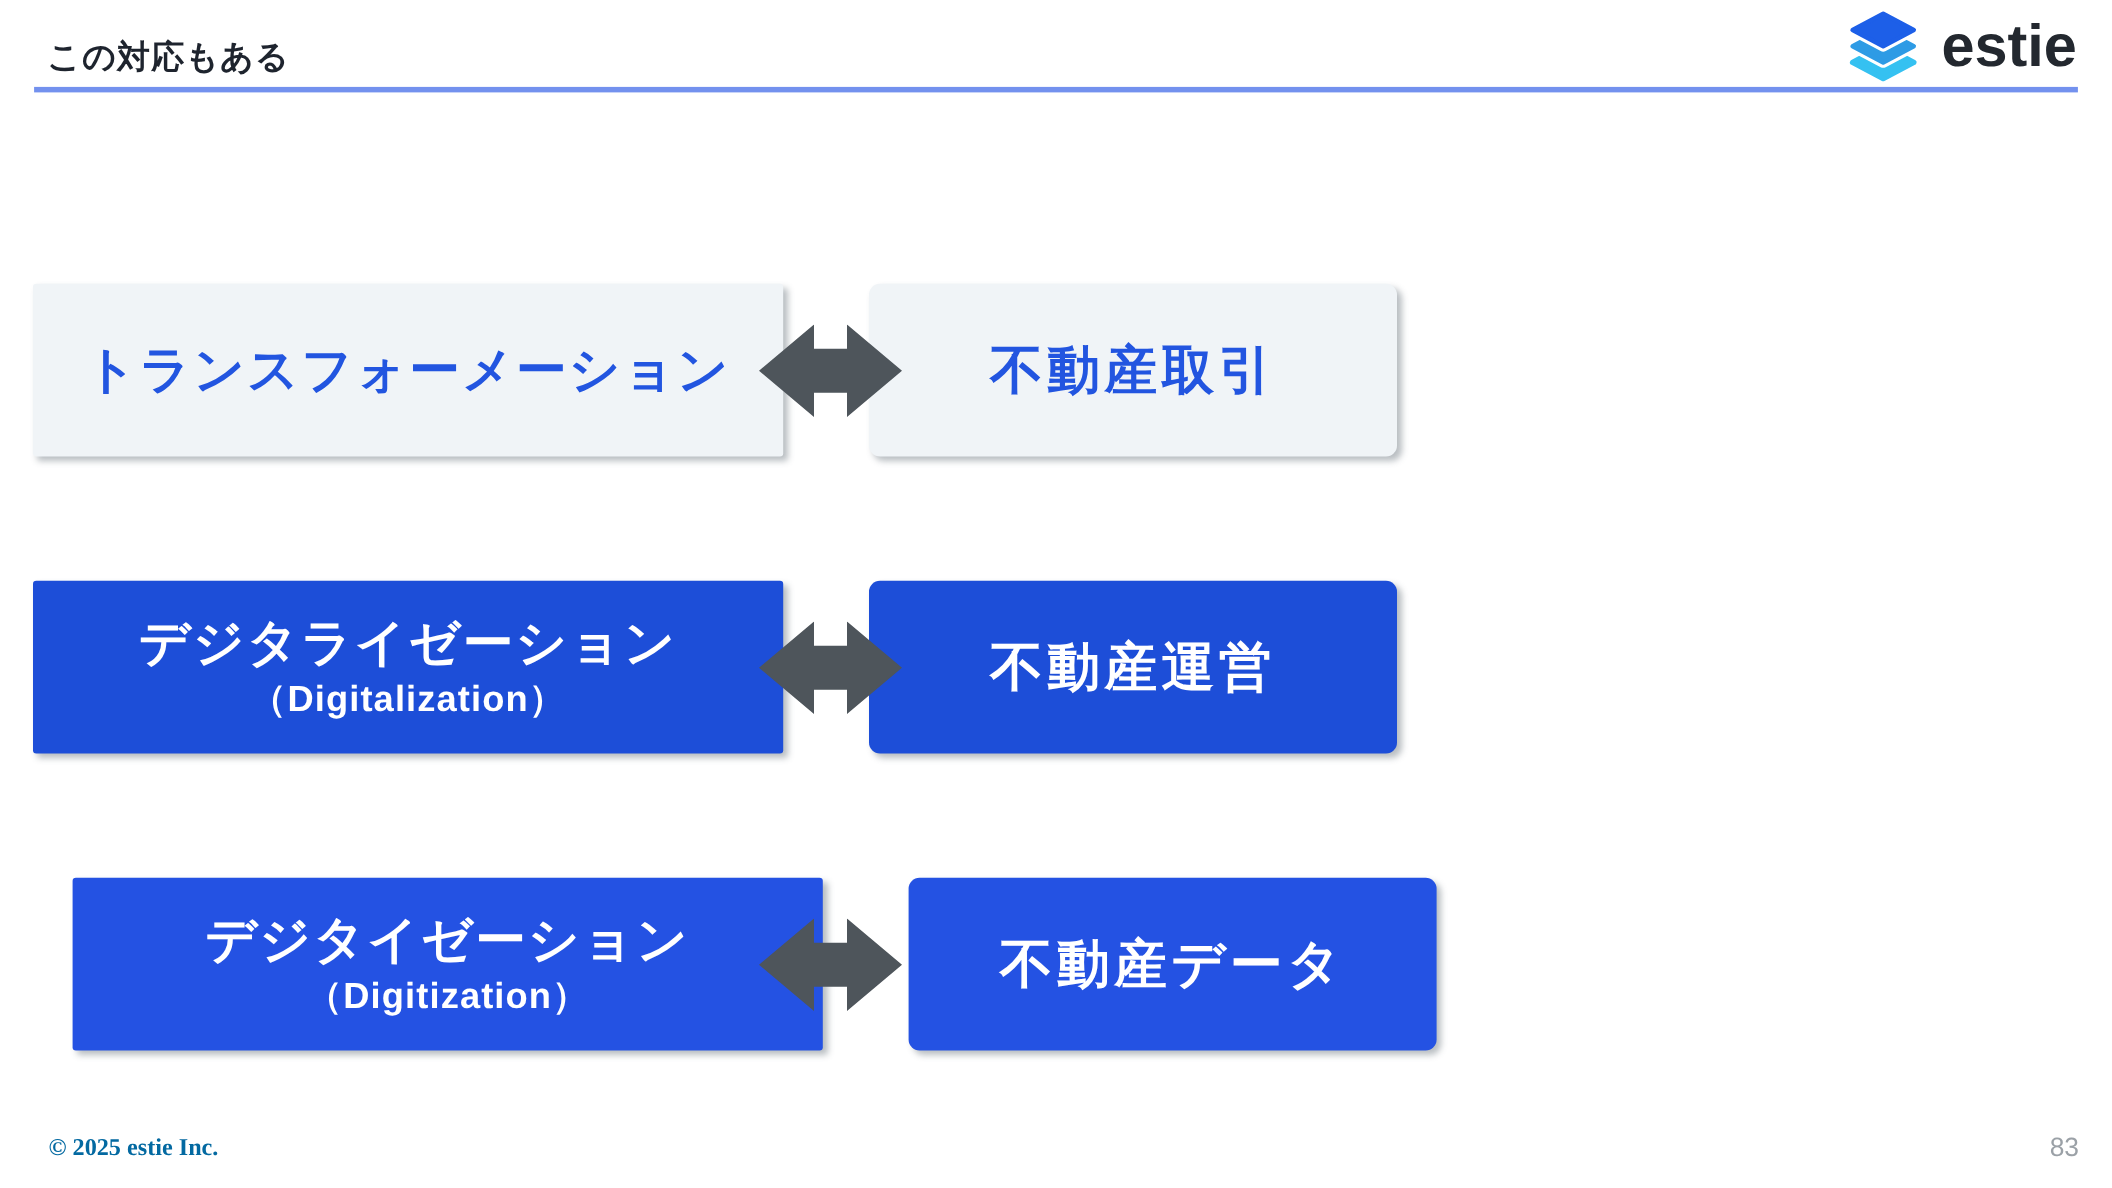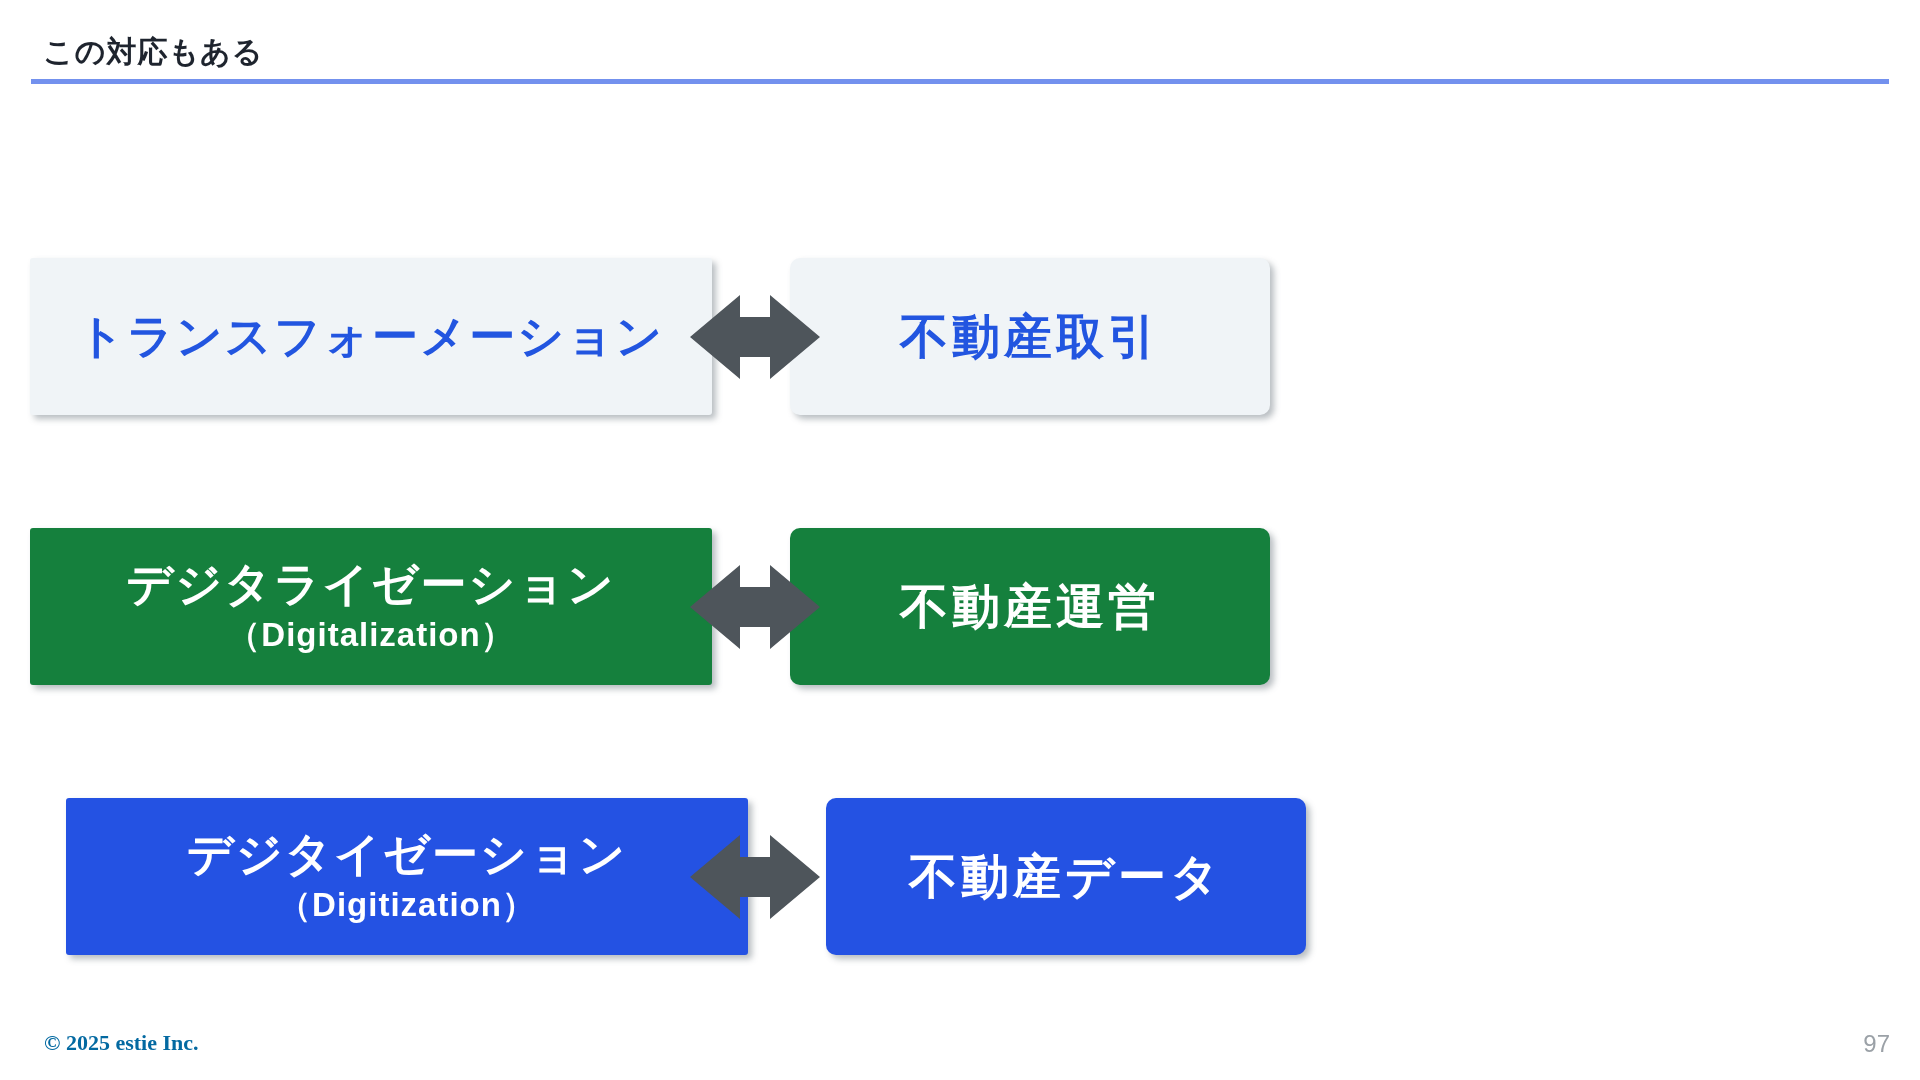--- a/index.html
+++ b/index.html
@@ -28,21 +28,21 @@
     position:absolute;display:flex;flex-direction:column;
     align-items:center;justify-content:center;text-align:center;
     box-shadow:4px 4px 6px rgba(100,110,120,0.45);
   }
   .box.left{left:30px;width:682px;height:157px;border-radius:3px;}
   .box.right{left:790px;width:480px;height:157px;border-radius:10px;}
   .row1 .box{top:258px;}
   .row2 .box{top:528px;}
   .row3 .box{top:798px;}
   .style-light{background:#f0f4f7;color:#2255e0;}
-  .style-cyan{background:#15803d;color:#ffffff;justify-content:center;}
+  .style-cyan{background:#1d4ed8;color:#ffffff;justify-content:center;}
   .style-blue{background:#2452e3;color:#ffffff;margin-left:36px;}
   .line1{font-size:46px;font-weight:700;letter-spacing:2px;line-height:1.25;}
   .line2{font-size:33px;font-weight:700;letter-spacing:1px;line-height:1.3;}
   .right-label{font-size:48px;font-weight:700;letter-spacing:4px;}
   .arrow{
     position:absolute;left:690px;width:130px;height:84px;z-index:5;
   }
   .row1 .arrow{top:295px;}
   .row2 .arrow{top:565px;}
   .row3 .arrow{top:835px;}
@@ -57,20 +57,30 @@
   }
 </style>
 </head>
 <body>
 
 <div class="slide">
 
   <h1 class="title">この対応もある</h1>
   <div class="rule"></div>
 
+  <div class="logo">
+    <svg width="82" height="72" viewBox="0 0 100 88">
+      <polygon points="16,62 50,44 84,62 50,80" fill="#35c1f1" stroke="#35c1f1" stroke-width="6" stroke-linejoin="round"></polygon>
+      <polygon points="16,44 50,26 84,44 50,62" fill="#ffffff" stroke="#ffffff" stroke-width="12" stroke-linejoin="round"></polygon>
+      <polygon points="16,44 50,26 84,44 50,62" fill="#2e9be5" stroke="#2e9be5" stroke-width="5" stroke-linejoin="round"></polygon>
+      <polygon points="16,26 50,8 84,26 50,44" fill="#ffffff" stroke="#ffffff" stroke-width="12" stroke-linejoin="round"></polygon>
+      <polygon points="16,26 50,8 84,26 50,44" fill="#1d5fe8" stroke="#1d5fe8" stroke-width="5" stroke-linejoin="round"></polygon>
+    </svg>
+    <span class="logo-text">estie</span>
+  </div>
 
   <section class="row1">
     <div class="box left style-light">
       <div class="line1">トランスフォーメーション</div>
     </div>
     <svg class="arrow" viewBox="0 0 130 84">
       <polygon points="0,42 50,0 50,22 80,22 80,0 130,42 80,84 80,62 50,62 50,84" fill="#4e555b"></polygon>
     </svg>
     <div class="box right style-light">
       <span class="right-label">不動産取引</span>
@@ -97,15 +107,15 @@
     </div>
     <svg class="arrow" viewBox="0 0 130 84">
       <polygon points="0,42 50,0 50,22 80,22 80,0 130,42 80,84 80,62 50,62 50,84" fill="#4e555b"></polygon>
     </svg>
     <div class="box right style-blue">
       <span class="right-label">不動産データ</span>
     </div>
   </section>
 
   <div class="copyright">© 2025 estie Inc.</div>
-  <div class="page-number">97</div>
+  <div class="page-number">83</div>
 
 </div>
 
 </body></html>

